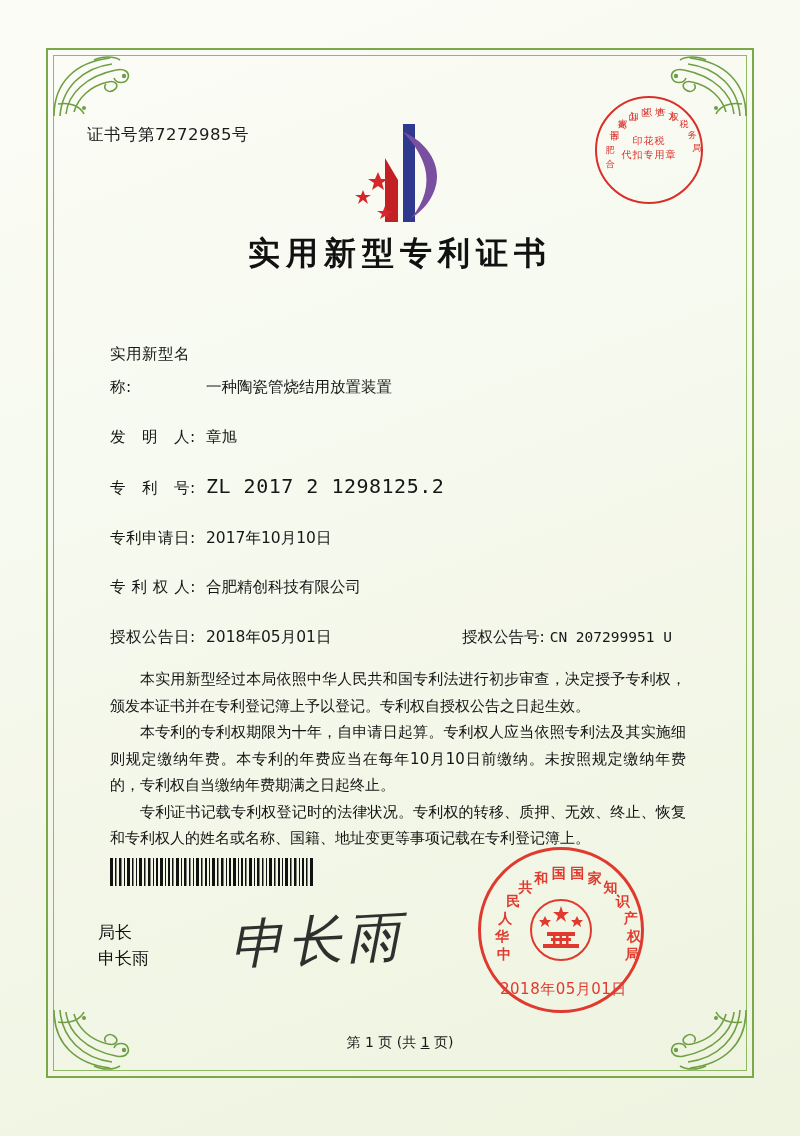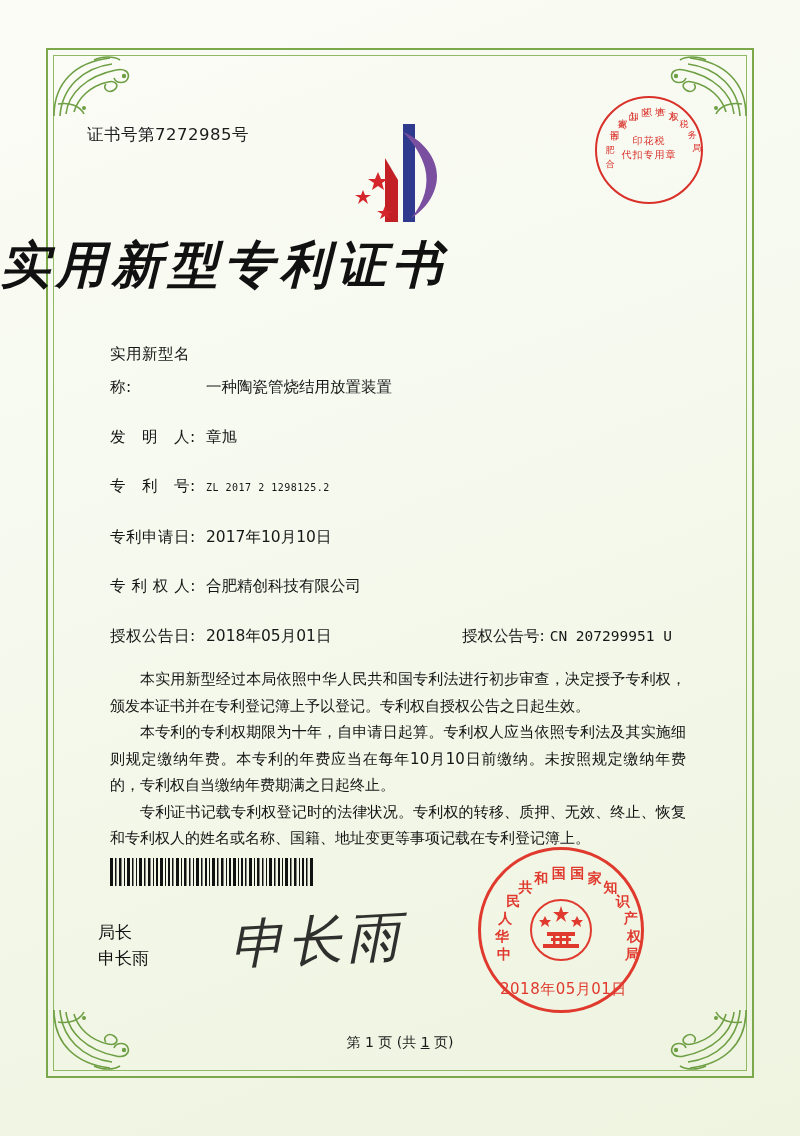--- a/index.html
+++ b/index.html
@@ -103,27 +103,26 @@
     line-height: 14px;
     font-family: "DejaVu Sans", "Liberation Sans", sans-serif;
   }
   .seal-top .ctr div { letter-spacing: 1px; }
 
   .title {
     position: absolute;
     left: 0;
     right: 0;
     top: 232px;
-    text-align: left;
-    font-size: 50px;
+    text-align: center;
+    font-size: 32px;
     font-weight: bold;
     letter-spacing: 6px;
     color: #111;
     font-family: "DejaVu Sans", "Liberation Sans", sans-serif;
-    font-style: italic;
   }
 
   .fields {
     position: absolute;
     left: 110px;
     top: 338px;
     right: 100px;
   }
   .field-row {
     position: relative;
@@ -136,21 +135,21 @@
   .field-label {
     display: inline-block;
     width: 96px;
     letter-spacing: 0.5px;
   }
   .field-value {
     display: inline;
   }
   .field-value.mono {
     font-family: "DejaVu Sans Mono", "Liberation Mono", monospace;
-    font-size: 10px;
+    font-size: 20px;
     letter-spacing: 0.5px;
   }
   .addr-cont {
     display: block;
     margin-left: 96px;
     margin-top: 2px;
   }
   .row-two {
     position: relative;
     font-size: 15.5px;

